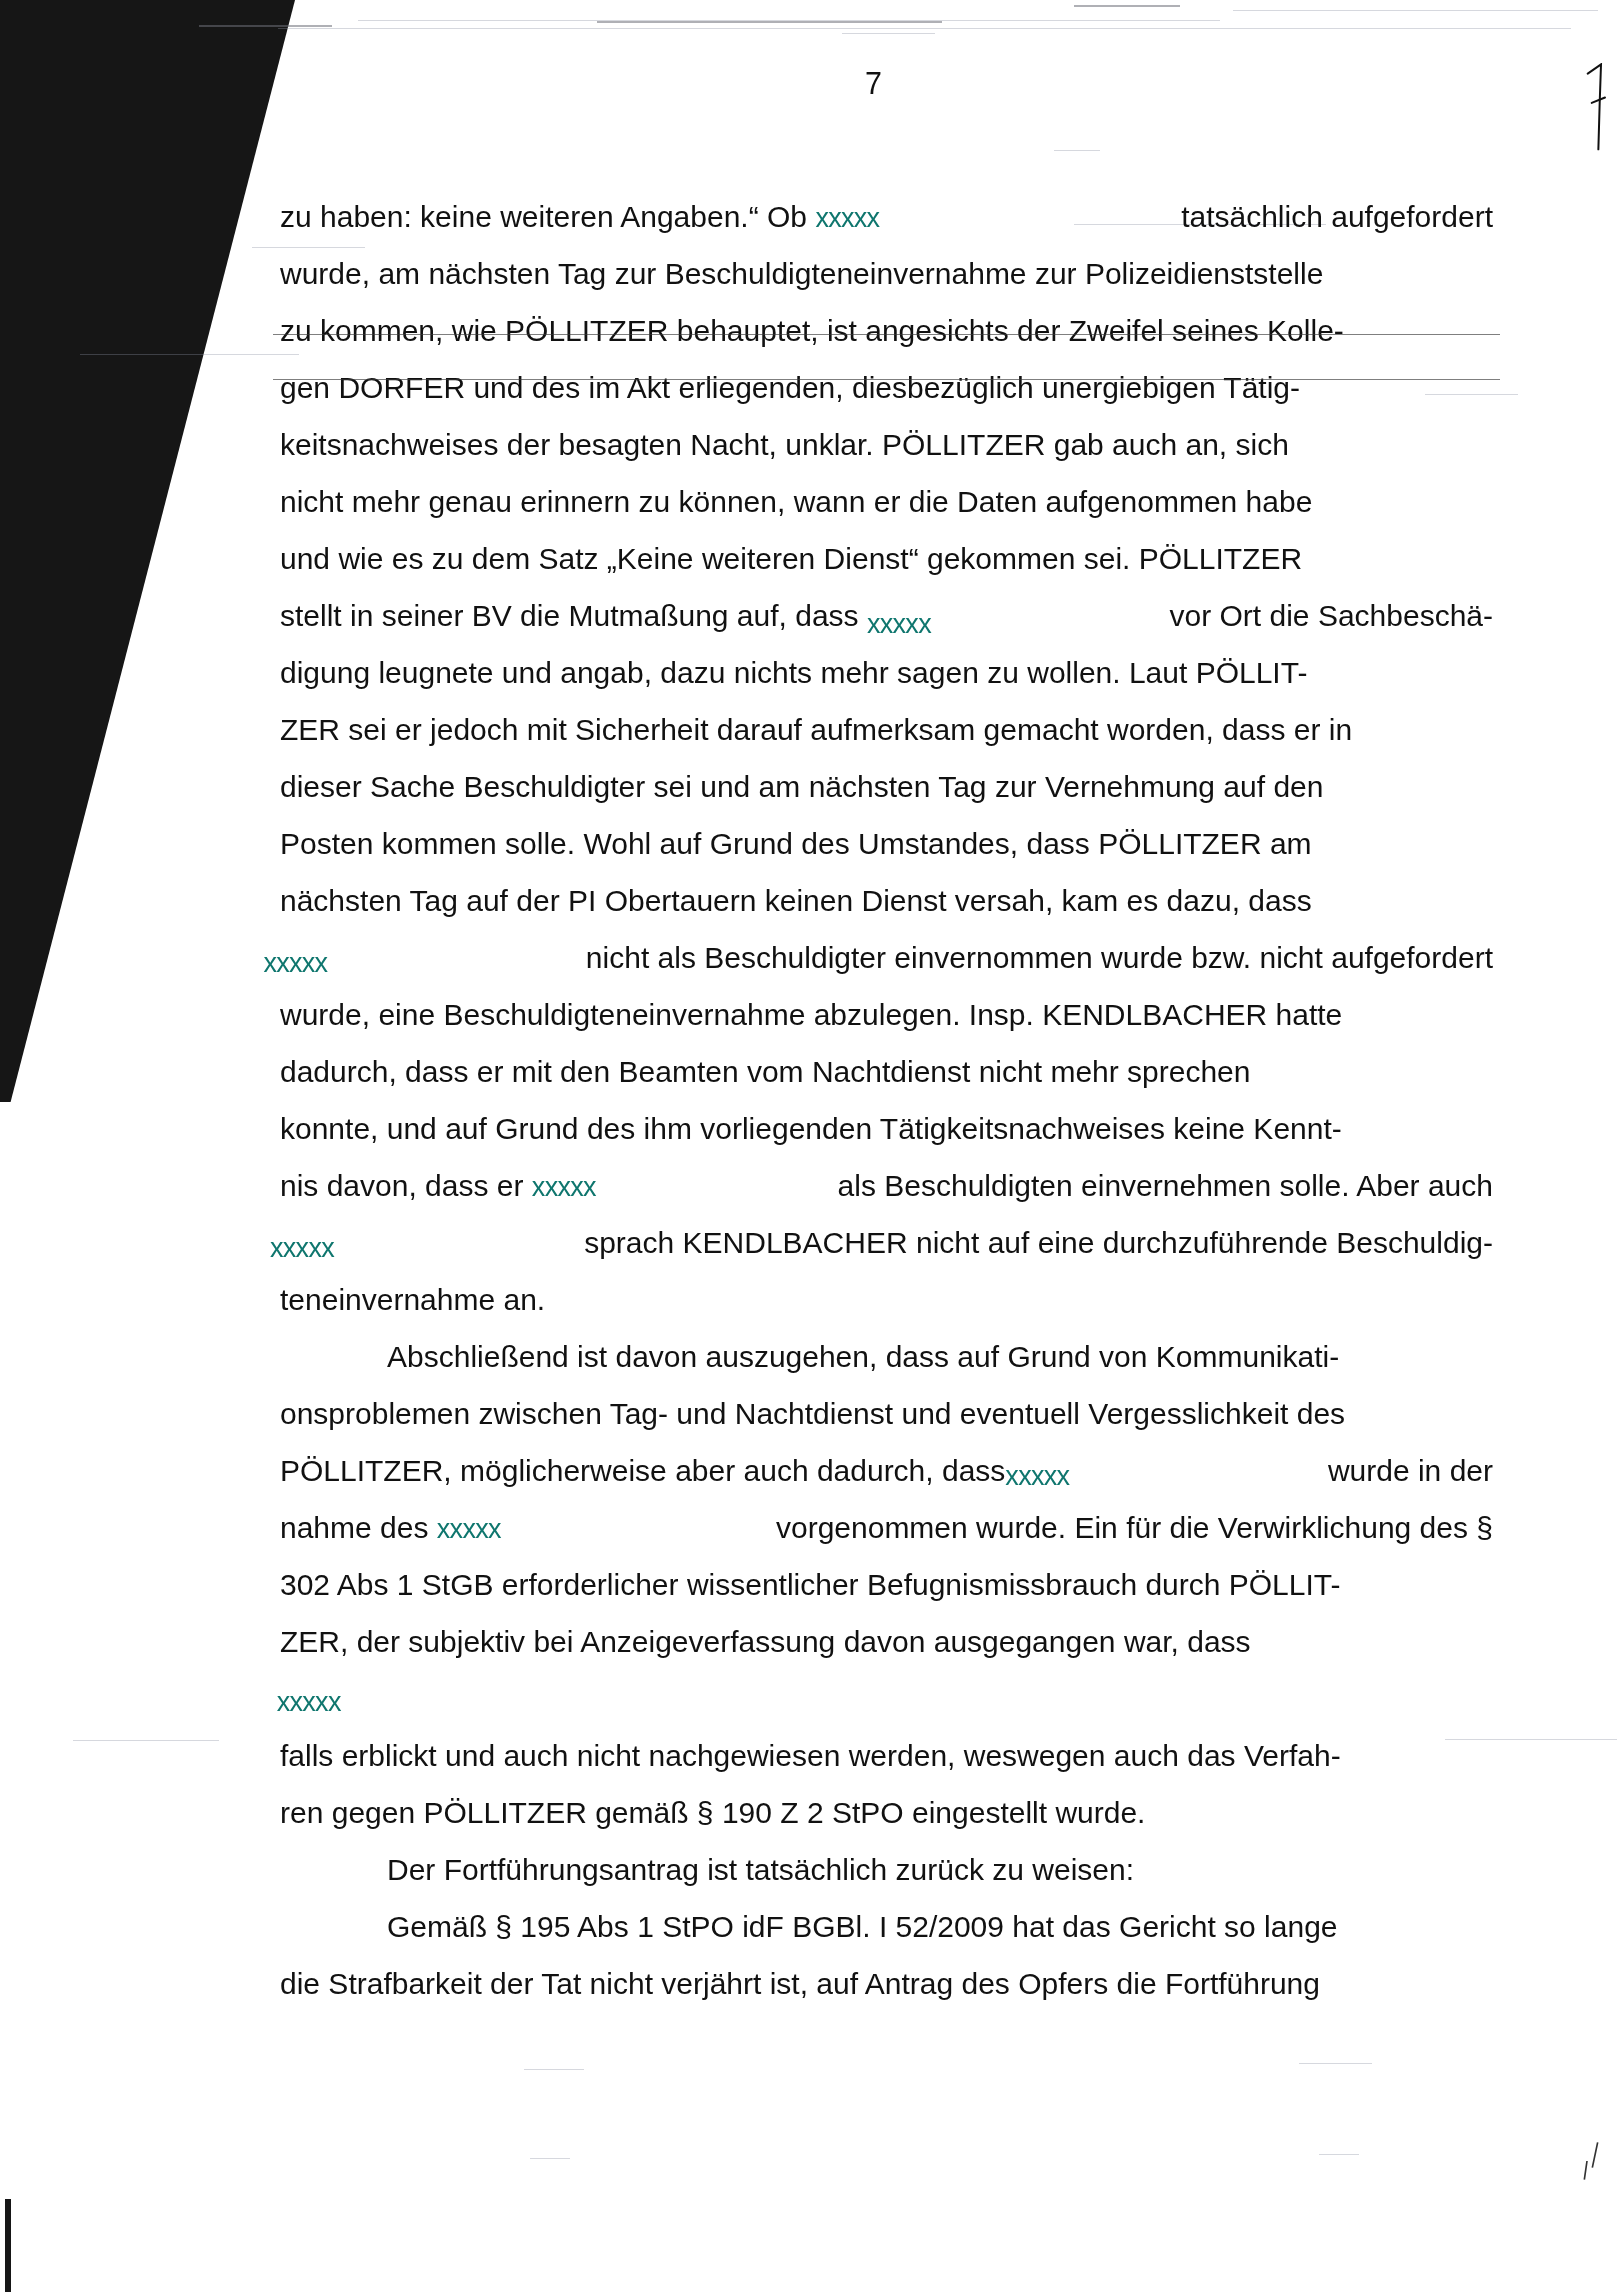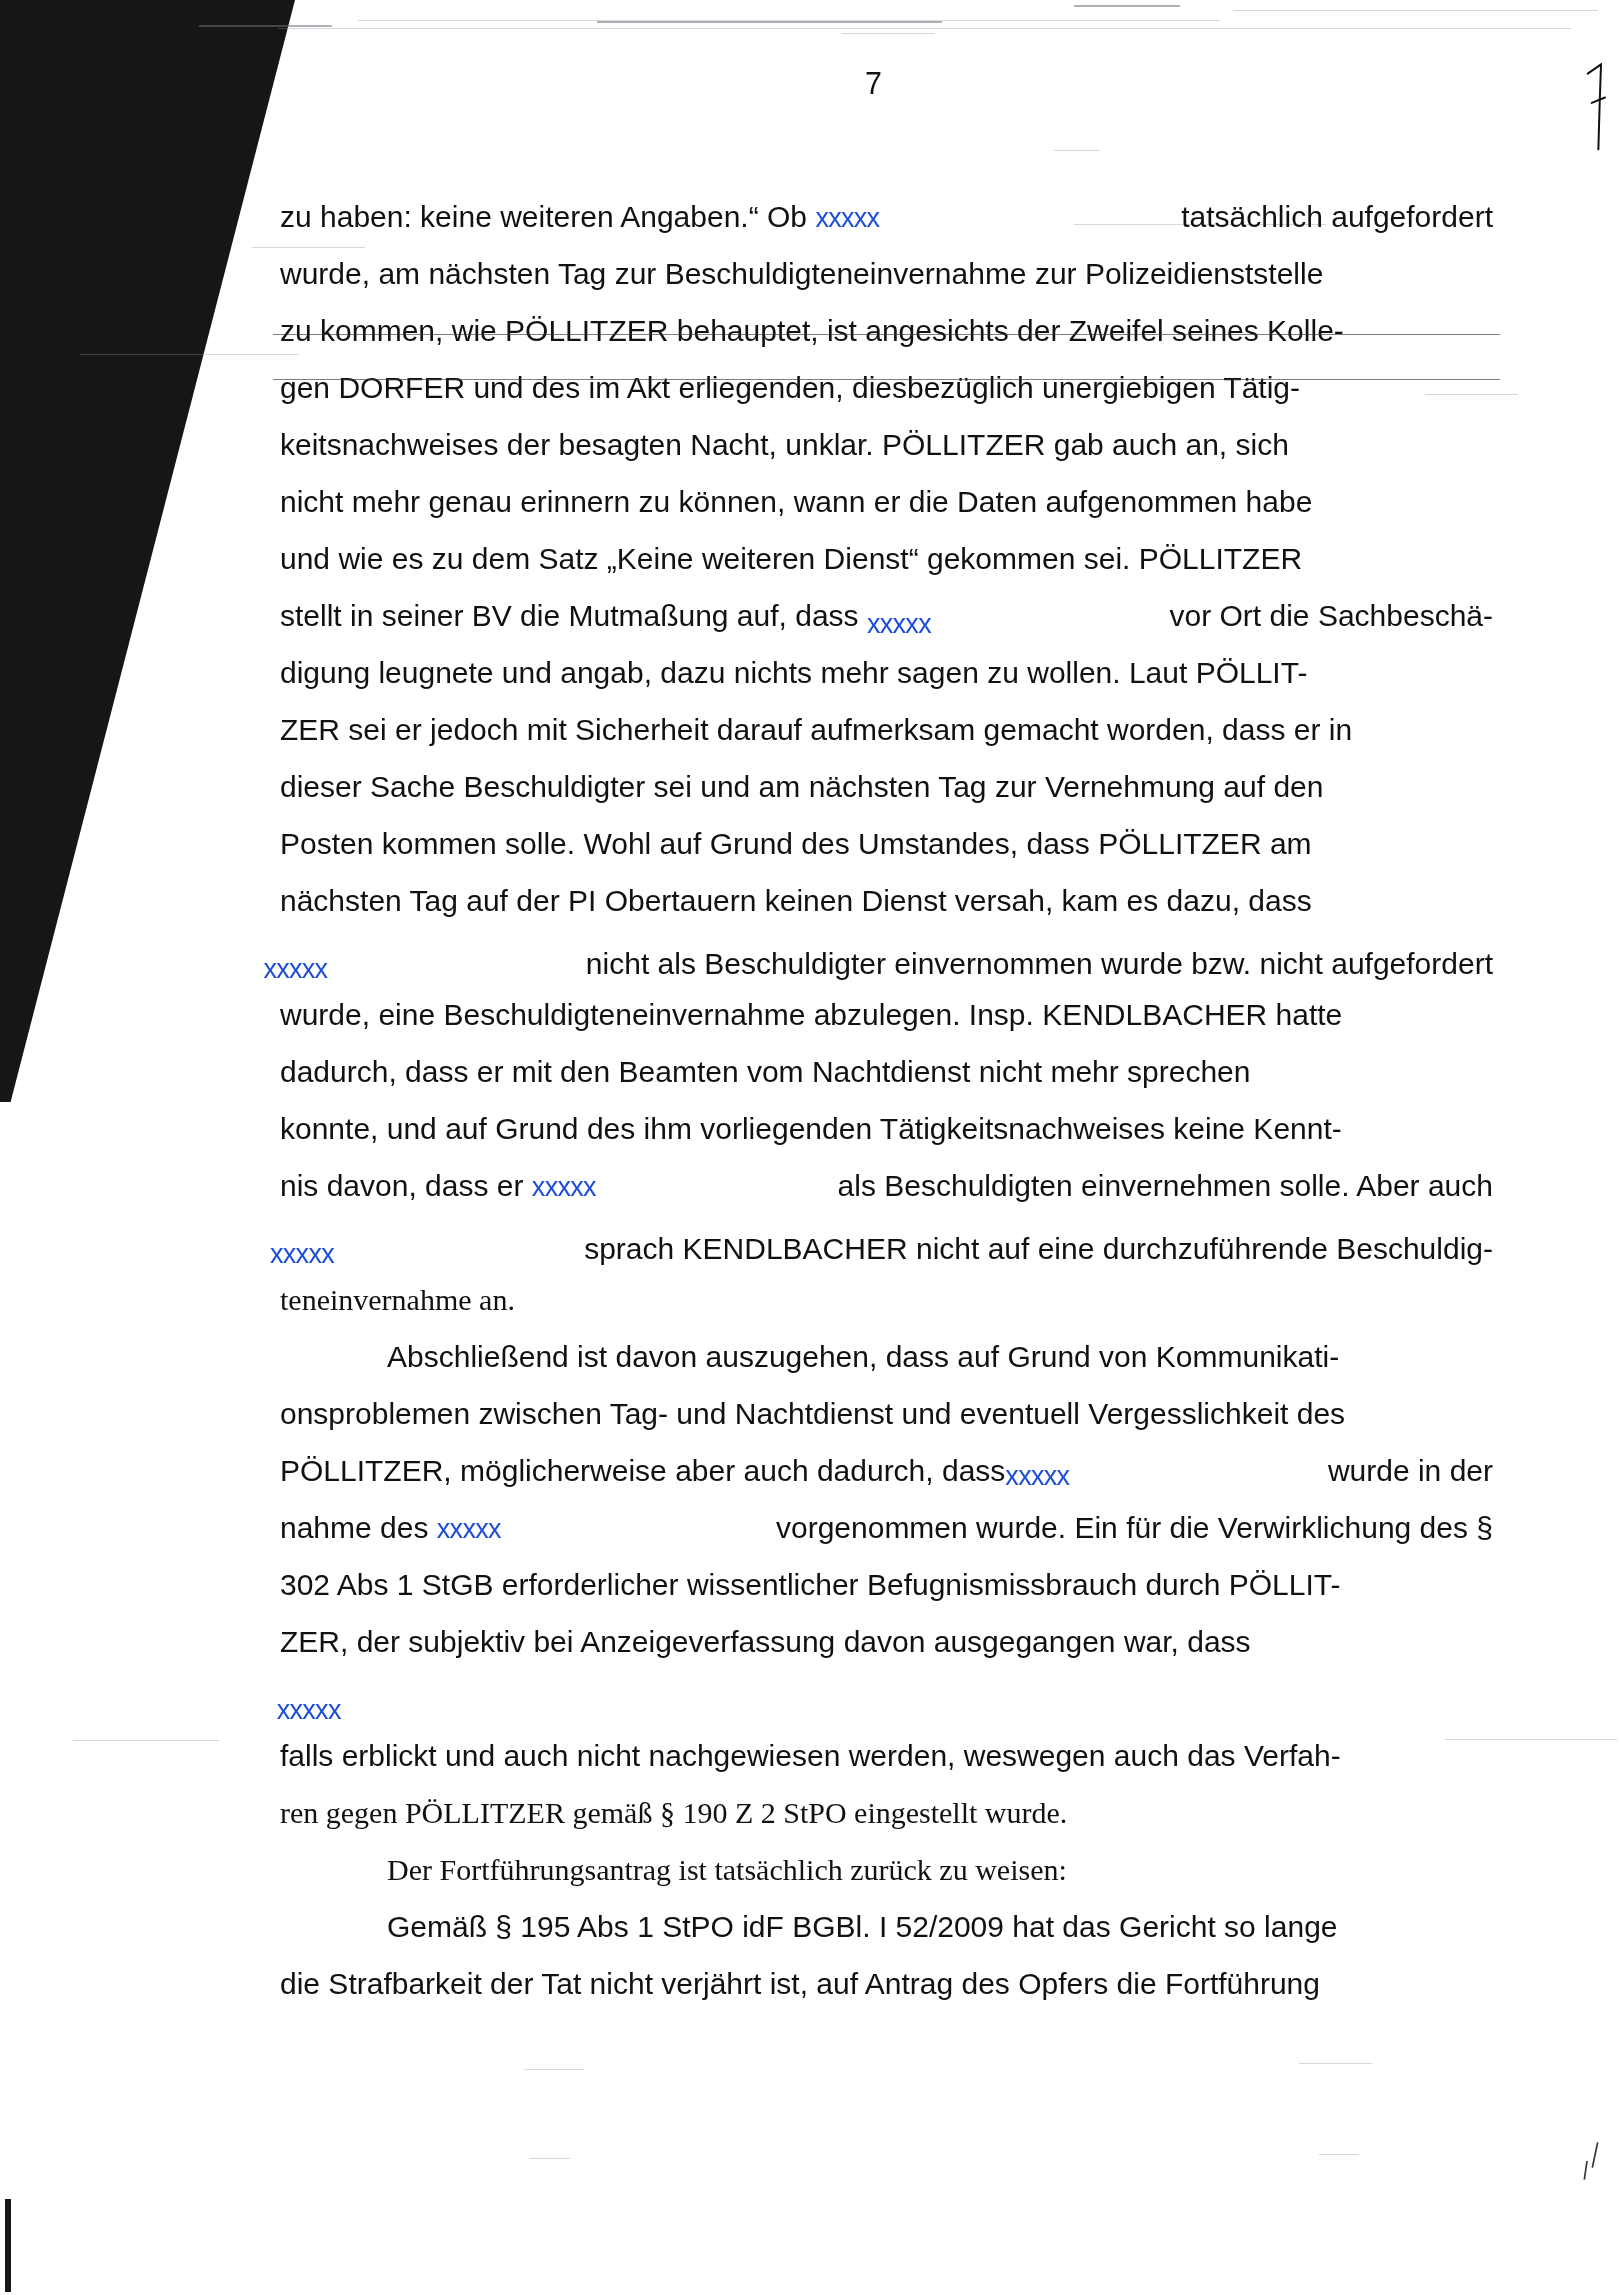--- a/index.html
+++ b/index.html
@@ -28,23 +28,23 @@
   }
   .hand-seven svg { position: absolute; left: -26.5px; top: 0; }
   .body-text {
     position: absolute; left: 280px; top: 188px; width: 1213px;
     font-size: 30px; line-height: 57px;
   }
   .line {
     display: flex; justify-content: space-between; white-space: nowrap;
     height: 57px; align-items: baseline; position: relative;
   }
-  .line.last { justify-content: flex-start; font-family: Liberation Serif, serif; }
+  .line.last { justify-content: flex-start; }
   .line.indent { padding-left: 107px; }
-  .redact { color: #1d4ed8; font-size: 27px; letter-spacing: -0.7px; margin-top: 8px; }
+  .redact { color: #0f766e; font-size: 27px; letter-spacing: -0.7px; }
   .strike-through {
     position: absolute; left: -6.6px; right: -6.6px; top: 32px; height: 1.3px;
     background: #3b3b3b; opacity: .65;
   }
   .red-left { position: relative; left: -16.6px; }
 </style>
 </head>
 <body>
 
 <div class="wedge"></div>

